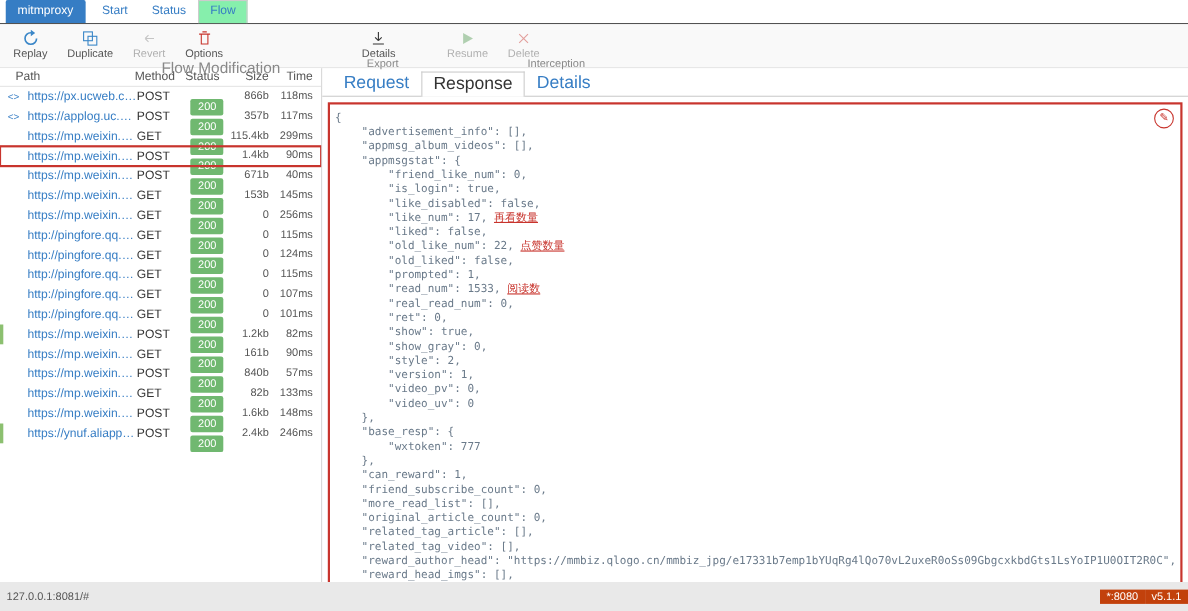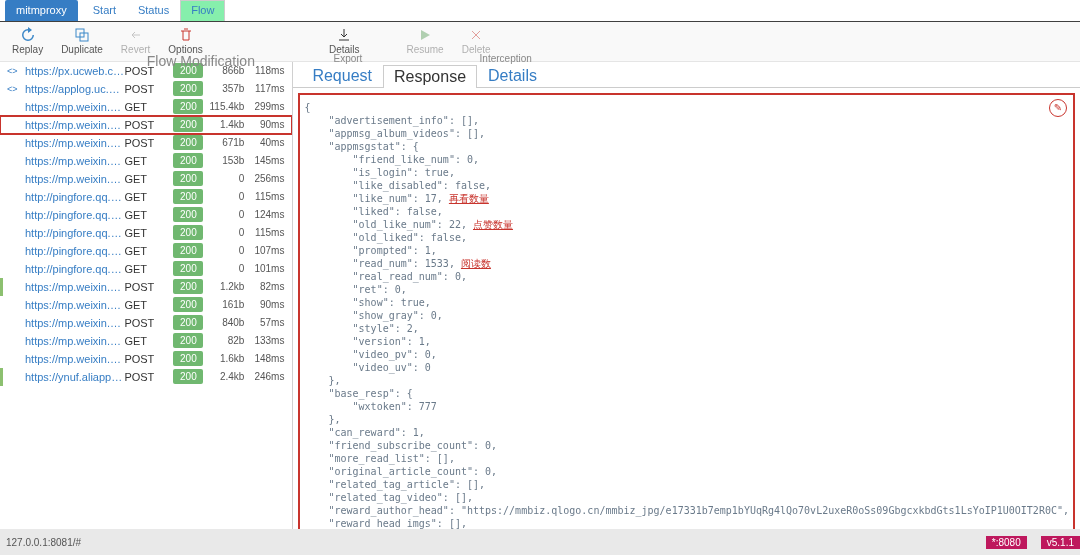--- a/index.html
+++ b/index.html
@@ -26,37 +26,37 @@
 .hdr { display:flex; background:#fff; border-bottom:1px solid #e5e5e5; font-weight:normal; color:#555; font-size:11px; padding:2px 0 2px 14px; }
 .c-path { flex:1; }
 .c-method { width:46px; text-align:left; }
 .c-status { width:38px; text-align:left; }
 .c-size { width:44px; text-align:right; padding-right:6px; }
 .c-time { width:42px; text-align:right; padding-right:8px; }
 
 .row { display:flex; height:18px; line-height:18px; padding-left:4px; border-left:3px solid transparent; font-size:11px; }
 .row .lnk { flex:1; color:#367dc4; white-space:nowrap; overflow:hidden; text-overflow:ellipsis; padding-left:8px; }
 .row .ico { width:10px; font-size:9px; color:#367dc4; text-align:center; }
-.row.g .c-status { background:#70b870; color:#fff; border-radius:2px; text-align:center; margin:1px 3px; width:30px; height:15px; line-height:15px; font-size:10px; }
+.row.g .c-status { background:#70b870; color:#fff; border-radius:2px; text-align:center; margin:11px 3px; width:30px; height:15px; line-height:15px; font-size:10px; }
 .row .c-size,.row .c-time { color:#555; font-size:10px; }
 .row.sel { outline:2px solid #c8342d; outline-offset:-1px; }
 .row.bar { border-left-color:#8cc070; }
 
 .rtabs { display:flex; border-bottom:1px solid #ccc; padding-left:8px; margin-top:2px; }
 .rtab { padding:2px 10px; color:#367dc4; cursor:pointer; font-size:16px; border:1px solid transparent; border-bottom:none; }
 .rtab.active { color:#333; border-color:#ccc; background:#fff; position:relative; top:1px; }
 
 .rbody { flex:1; margin:5px; border:2px solid #c8342d; overflow:auto; padding:6px 4px; position:relative; }
 .rbody pre { font:10px/13px Consolas,monospace; white-space:pre; color:#6a7a8a; }
 .ann { color:#c8342d; font-family:"Microsoft YaHei",Arial;text-decoration:underline; }
 .edit { position:absolute; top:4px; right:6px; width:18px; height:18px; border:1px solid #c8342d; border-radius:50%; text-align:center; color:#c8342d; font-size:10px; line-height:16px; cursor:pointer; }
 
 .statusbar { position:fixed; bottom:0; left:0; right:0; height:26px; background:#e9e9e9; display:flex; align-items:center; font-size:10px; color:#555; padding-left:6px; }
 .sb-right { margin-left:auto; display:flex; }
-.sb-chip { background:#be185d; color:#fff; padding:1px 6px; margin-left:14px; }
+.sb-chip { background:#c2410c; color:#fff; padding:1px 6px; margin-left:0; }
 </style>
 </head>
 <body>
 
 <div class="topbar">
   <div class="tab brand">mitmproxy</div>
   <div class="tab">Start</div>
   <div class="tab">Status</div>
   <div class="tab active">Flow</div>
 </div>
@@ -105,20 +105,27 @@
     <svg viewBox="0 0 16 16">
         <path d="M4 4l8 8M12 4l-8 8" stroke="#c8342d"></path>
       </svg>
     <div class="tlabel">Delete</div>
   </div>
   <span class="thead3">Interception</span>
 </div>
 
 <div class="main">
   <div class="left">
+    <div class="hdr">
+      <div class="c-path">Path</div>
+      <div class="c-method">Method</div>
+      <div class="c-status">Status</div>
+      <div class="c-size">Size</div>
+      <div class="c-time">Time</div>
+    </div>
     <div id="rows">
         <div class="row g">
           <span class="ico">&lt;&gt;</span>
           <span class="lnk">https://px.ucweb.com/api/v1/raw/upload</span>
           <span class="c-method">POST</span>
           <span class="c-status">200</span>
           <span class="c-size">866b</span>
           <span class="c-time">118ms</span>
         </div>
         <div class="row g">

